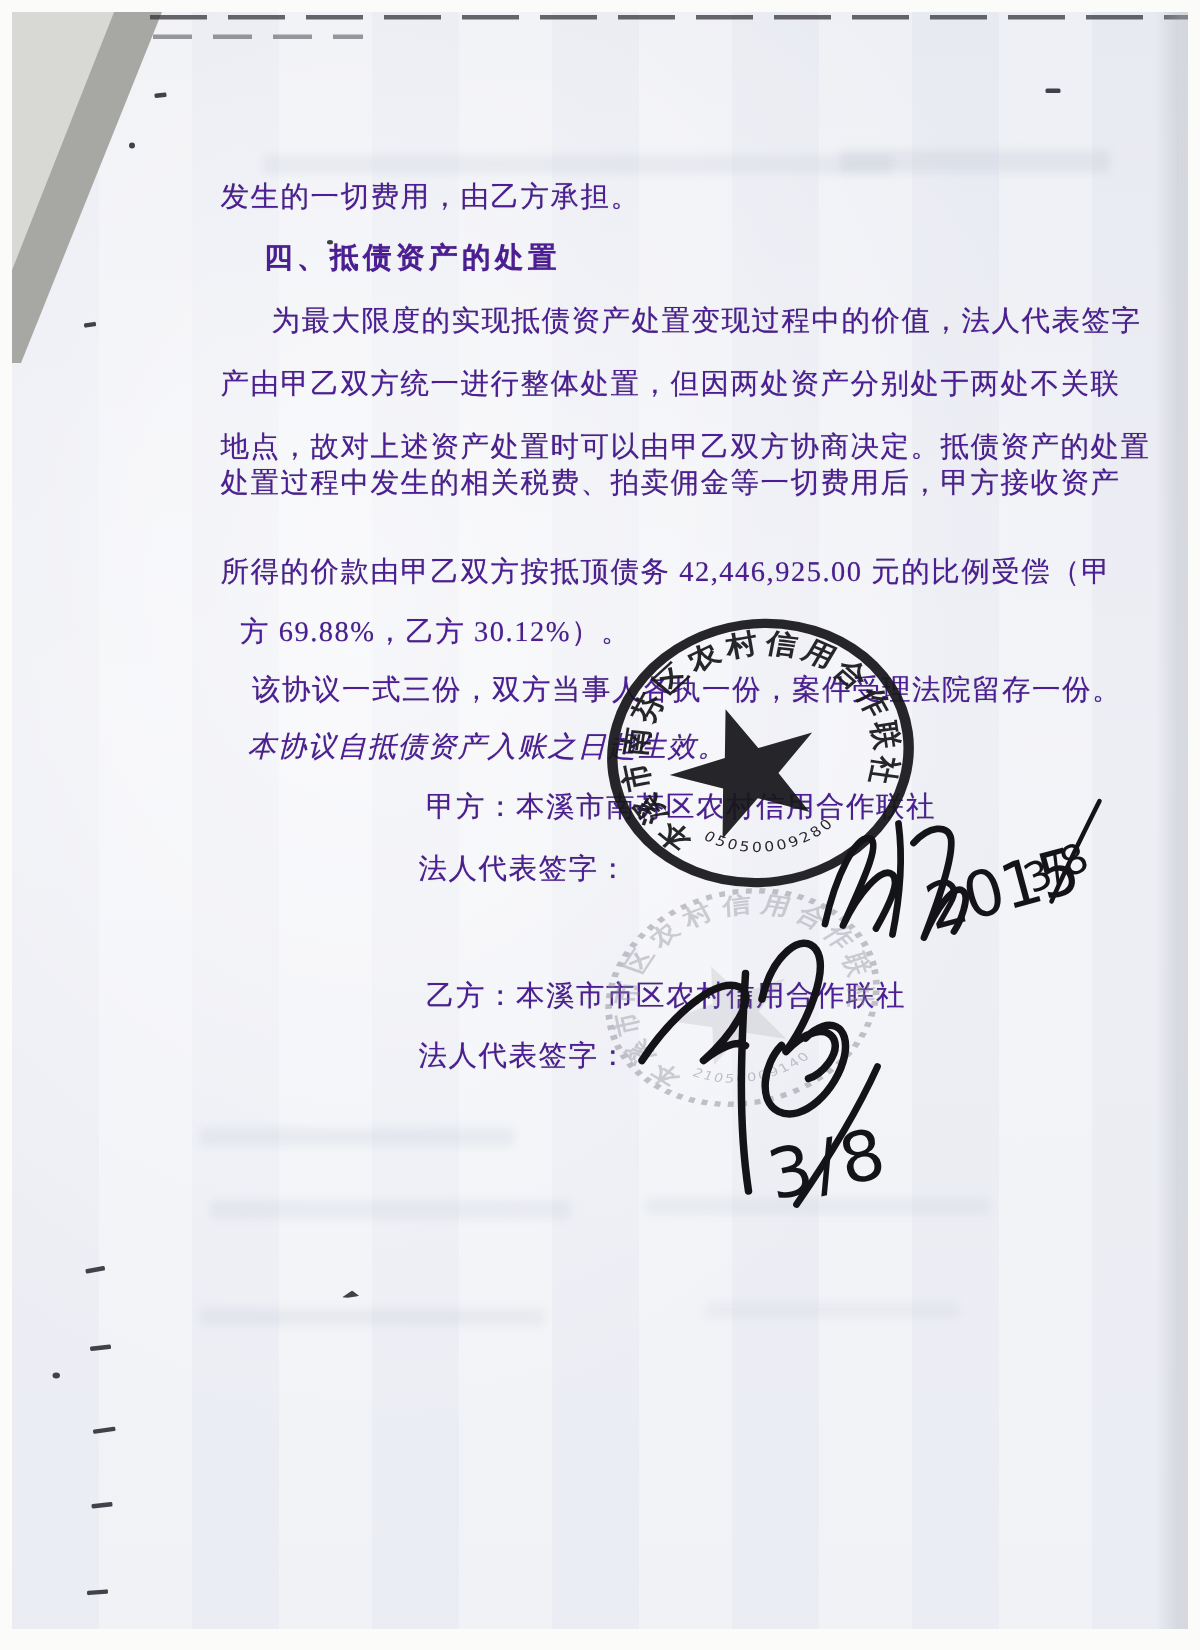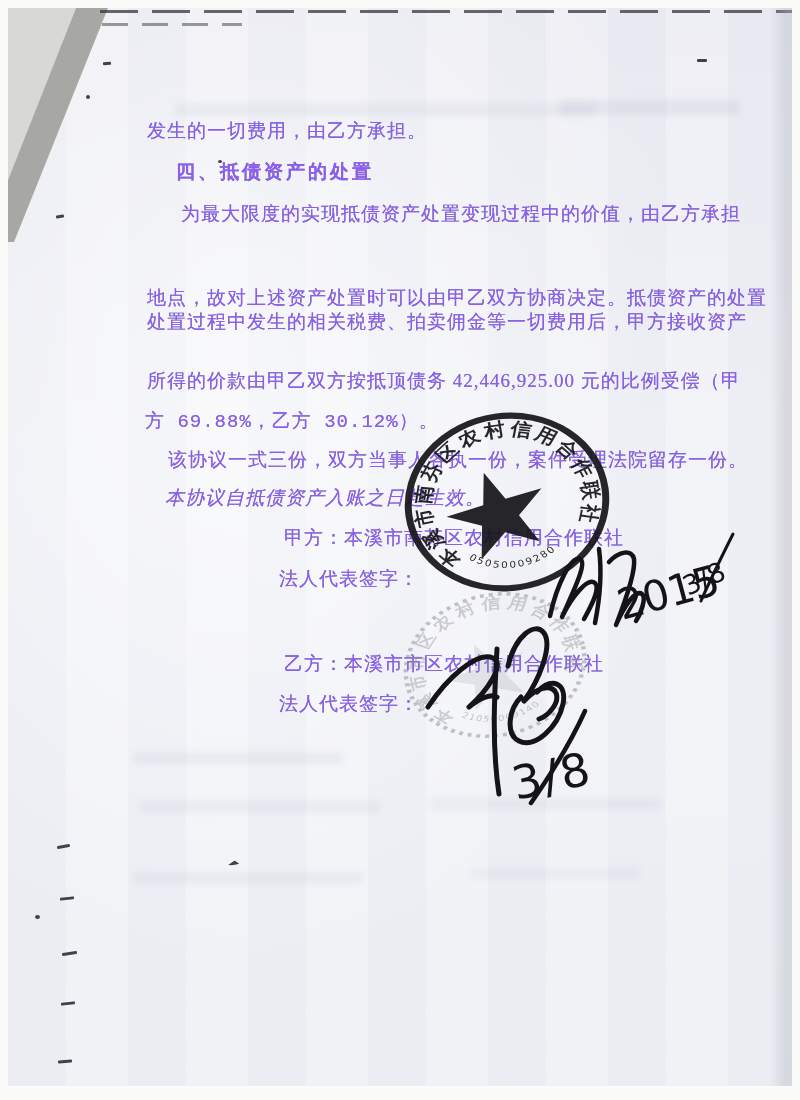--- a/index.html
+++ b/index.html
@@ -19,29 +19,29 @@
     clip-path:polygon(68px 0,100px 0,6px 234px,0 234px,0 172px);}
   
   .dash1{position:absolute;left:100px;top:10px;width:692px;height:3px;opacity:.75;
     background:repeating-linear-gradient(90deg,#35353b 0 38px,transparent 38px 52px);}
   .dash2{position:absolute;left:102px;top:23px;width:140px;height:3px;opacity:.5;
     background:repeating-linear-gradient(90deg,#3a3a40 0 26px,transparent 26px 40px);}
   .right-band{position:absolute;left:770px;top:8px;width:22px;height:1078px;
     background:linear-gradient(90deg,rgba(175,178,188,0) 0%,rgba(175,178,188,.4) 80%);}
   
   .line{position:absolute;white-space:nowrap;font-size:19px;letter-spacing:1px;
-    color:#8b5cf6;text-shadow:0 0 .5px rgba(42,43,51,.55);}
+    color:#4c1d95;text-shadow:0 0 .5px rgba(42,43,51,.55);}
   .t-intro{left:147px;top:118px;}
   .t-head{left:176px;top:159px;font-weight:bold;letter-spacing:3px;text-align:right;}
   .t-p1{left:181px;top:201px;}
   .t-p2{left:147px;top:243px;}
   .t-p3{left:147px;top:285px;}
   .t-p4{left:147px;top:309px;}
   .t-p5{left:147px;top:368px;}
-  .t-p6{left:145px;top:408px;font-family:Liberation Mono, monospace;}
+  .t-p6{left:160px;top:408px;}
   .t-copies{left:168px;top:447px;}
   .t-eff{left:165px;top:485px;font-style:italic;}
   .t-pa{left:284px;top:525px;}
   .t-sa{left:279px;top:566px;}
   .t-pb{left:284px;top:651px;}
   .t-sb{left:279px;top:691px;}
   
   .ghost{position:absolute;background:#8b97b0;filter:blur(3px);border-radius:3px;}
   .g1{left:175px;top:103px;width:420px;height:13px;opacity:.10;}
   .g2{left:560px;top:100px;width:180px;height:15px;opacity:.13;}
@@ -86,21 +86,22 @@
   <div class="ghost g1"></div>
   <div class="ghost g2"></div>
   <div class="ghost g3"></div>
   <div class="ghost g4"></div>
   <div class="ghost g5"></div>
   <div class="ghost g6"></div>
   <div class="ghost g7"></div>
 
   <div class="line t-intro">发生的一切费用，由乙方承担。</div>
   <div class="line t-head">四、抵债资产的处置</div>
-  <div class="line t-p1">为最大限度的实现抵债资产处置变现过程中的价值，由乙方承担</div>
+  <div class="line t-p1">为最大限度的实现抵债资产处置变现过程中的价值，法人代表签字</div>
+  <div class="line t-p2">产由甲乙双方统一进行整体处置，但因两处资产分别处于两处不关联</div>
   <div class="line t-p3">地点，故对上述资产处置时可以由甲乙双方协商决定。抵债资产的处置</div>
   <div class="line t-p4">处置过程中发生的相关税费、拍卖佣金等一切费用后，甲方接收资产</div>
   <div class="line t-p5">所得的价款由甲乙双方按抵顶债务 42,446,925.00 元的比例受偿（甲</div>
   <div class="line t-p6">方 69.88%，乙方 30.12%）。</div>
   <div class="line t-copies">该协议一式三份，双方当事人各执一份，案件受理法院留存一份。</div>
   <div class="line t-eff">本协议自抵债资产入账之日起生效。</div>
   <div class="line t-pa">甲方：本溪市南芬区农村信用合作联社</div>
   <div class="line t-sa">法人代表签字：</div>
   <div class="line t-pb">乙方：本溪市市区农村信用合作联社</div>
   <div class="line t-sb">法人代表签字：</div>

